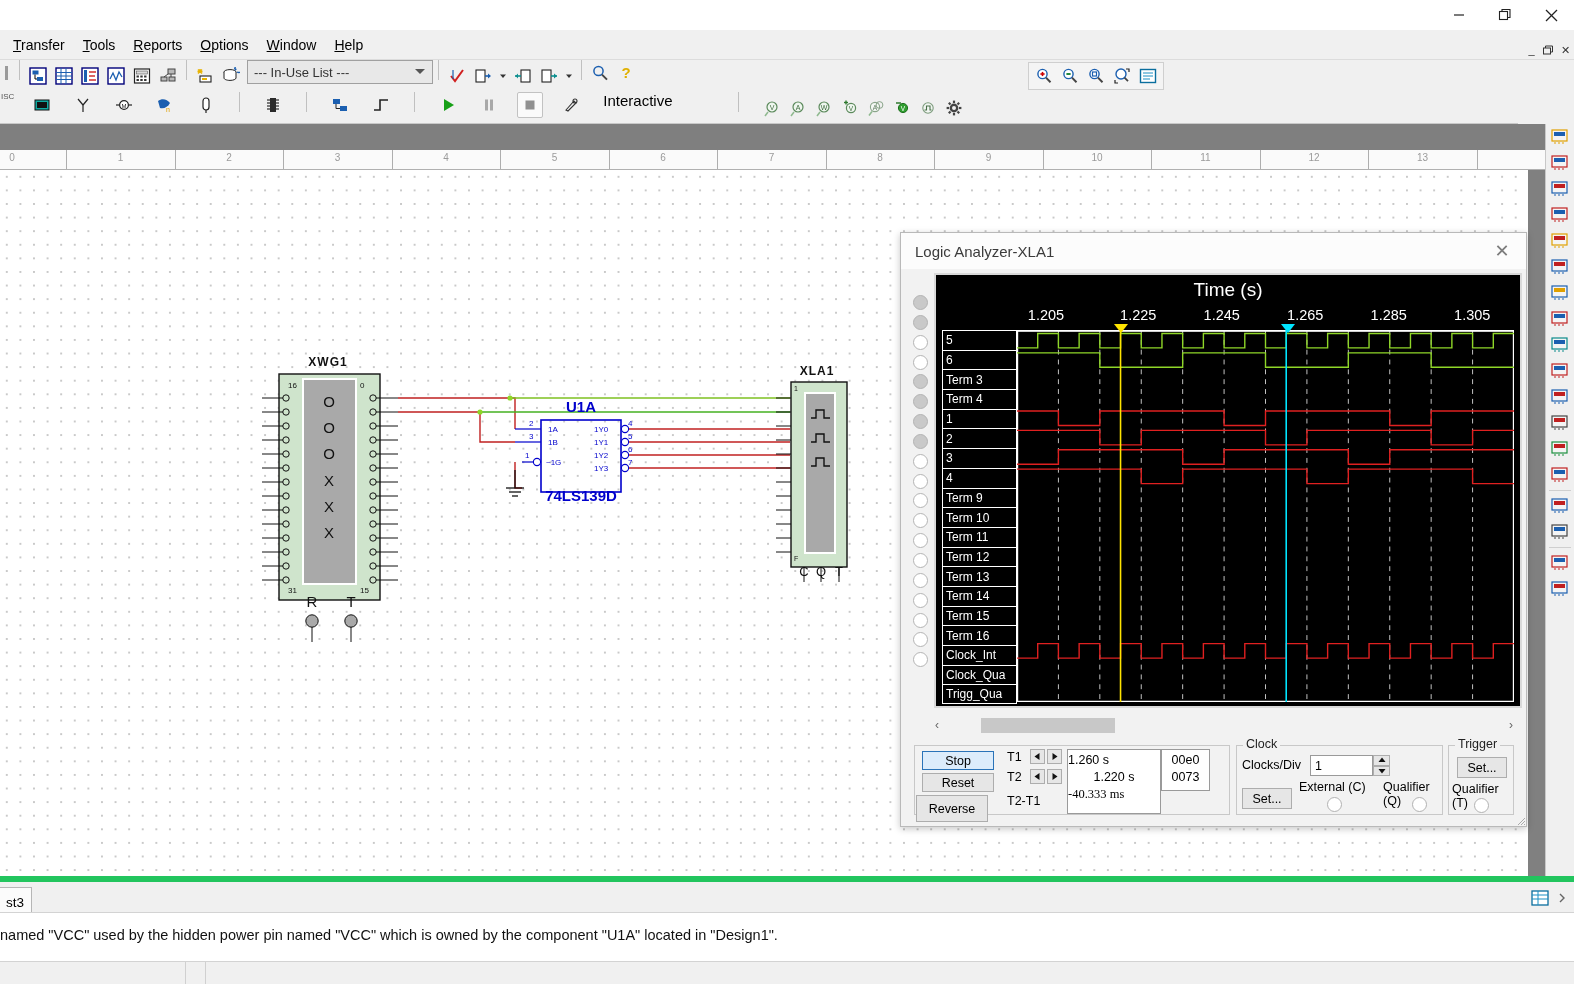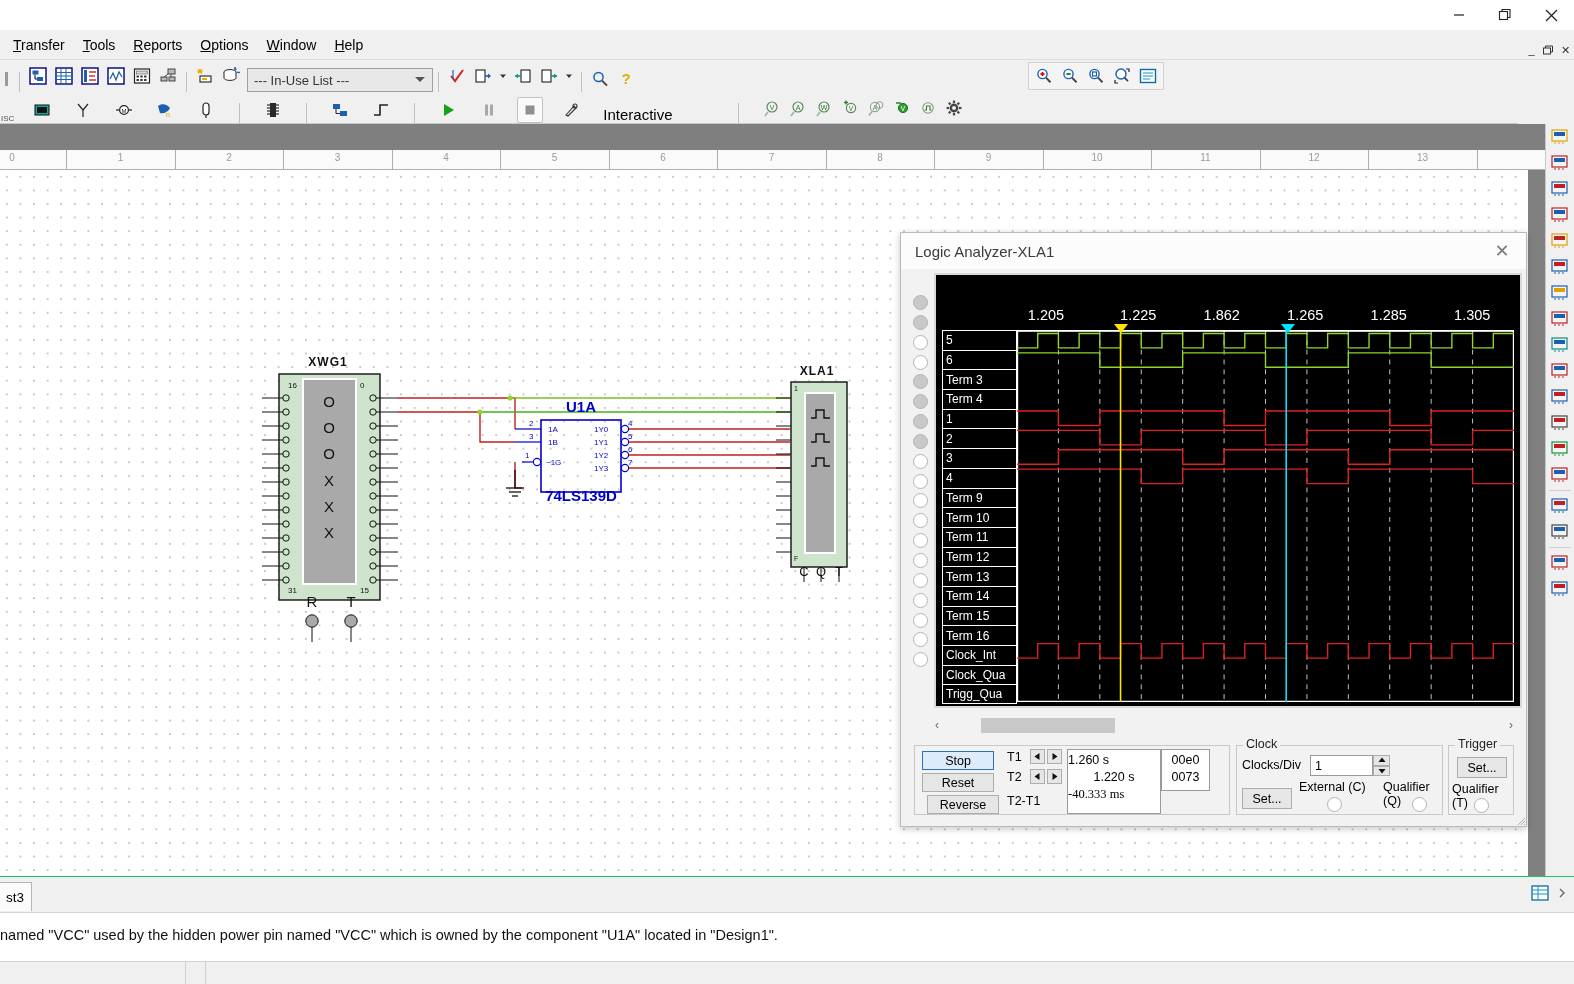--- a/index.html
+++ b/index.html
@@ -28,21 +28,21 @@
   }
   .menuitem { padding: 4px 9px; font-size: 14px; color: #000; white-space: nowrap; }
   .menuitem u { text-decoration: underline; }
   .mdi-btns { margin-left: auto; display: flex; align-items: flex-end; height: 100%; padding-bottom: 1px; }
   .mdi-btn { width: 17px; height: 16px; display: flex; align-items: center; justify-content: center;
              font-size: 11px; color: #333; }
 
   
   .toolbar {
     position: absolute; left: 0; width: 1518px; background: #f0f0f0;
-    display: flex; align-items: flex-end;
+    display: flex; align-items: flex-start;
   }
   .tb1 { top: 60px; height: 32px; }
   .tb2 { top: 92px; height: 32px; border-bottom: 1px solid #c8c8c8; gap: 15px; }
   .tbgroup { display: flex; align-items: center; height: 100%; }
   .tbsep { width: 1px; height: 20px; background: #c0c0c0; margin: 0 5px; }
   .tbtn {
     width: 26px; height: 26px; display: flex; align-items: center; justify-content: center;
     border: 1px solid transparent; border-radius: 2px; flex: none;
   }
   .tbtn svg { display: block; }
@@ -136,21 +136,21 @@
     display: flex; align-items: center; justify-content: center;
   }
   .btn3d.primary { background: #dcecfb; border: 1px solid #2a73b8; }
 
   .arrbtn { width: 15px; height: 15px; background: #e6e6e6; border: 1px solid #adadad;
             display: flex; align-items: center; justify-content: center; font-size: 9px; color: #111; }
   .numbox { background: #fff; border: 1px solid #9a9a9a; font-size: 12.5px; }
   .radio { width: 15px; height: 15px; border-radius: 50%; border: 1px solid #b2b2b2; background: #fff; }
 
   
-  .tabstrip { position: absolute; left: 0; top: 876px; width: 1574px; height: 36px; background: #f0f0f0; border-top: 1px solid #22c55e; }
+  .tabstrip { position: absolute; left: 0; top: 876px; width: 1574px; height: 36px; background: #f0f0f0; border-top: 6px solid #22c55e; }
   .tabstrip .tab { position: absolute; left: -2px; top: 5px; height: 29px; padding: 0 7px; background: #fbfbfb;
                    border: 1px solid #b6b6b6; border-bottom: none; display: flex; align-items: center; font-size: 13.5px; }
   .tabstrip .right-ic { position: absolute; right: 6px; top: 6px; display: flex; gap: 6px; }
 
   .msgpane { position: absolute; left: 0; top: 912px; width: 1574px; height: 50px; background: #fff; border-top: 1px solid #d3d3d3; border-bottom: 1px solid #d3d3d3; }
   .msgpane .txt { position: absolute; left: 0; top: 14px; font-size: 14.5px; color: #111; white-space: nowrap; }
 
   .statusbar { position: absolute; left: 0; top: 962px; width: 1574px; height: 22px; background: #f0f0f0; }
   .statusbar .cell { position: absolute; top: 0; height: 22px; border-left: 1px solid #d0d0d0; }
 </style>
@@ -1013,24 +1013,25 @@
           <div class="la-led"></div>
           <div class="la-led"></div>
           <div class="la-led"></div>
           <div class="la-led"></div>
           <div class="la-led"></div>
           <div class="la-led"></div>
           <div class="la-led"></div>
         </div>
 
       <div class="la-screen">
+        <div class="title-time">Time (s)</div>
         <div class="axis" id="la-axis">
             <div class="axlab" style="left: 110px;">1.205</div>
             <div class="axlab" style="left: 202.25px;">1.225</div>
-            <div class="axlab" style="left: 285.75px;">1.862</div>
+            <div class="axlab" style="left: 285.75px;">1.245</div>
             <div class="axlab" style="left: 369.25px;">1.265</div>
             <div class="axlab" style="left: 452.75px;">1.285</div>
             <div class="axlab" style="left: 536.25px;">1.305</div>
           </div>
         <div class="la-names" id="la-names">
             <div class="la-name">5</div>
             <div class="la-name">6</div>
             <div class="la-name">Term 3</div>
             <div class="la-name">Term 4</div>
             <div class="la-name">1</div>
@@ -1088,21 +1089,21 @@
           <div class="thumb"></div>
         </div>
         <div class="ar">›</div>
       </div>
 
       <div class="la-ctrl">
 
         <div class="grp" style="left:0; top:2px; width:316px; height:70px;">
           <div class="btn3d primary" style="position:absolute; left:7px; top:5px; width:72px; height:19px;">Stop</div>
           <div class="btn3d" style="position:absolute; left:7px; top:27px; width:72px; height:19px;">Reset</div>
-          <div class="btn3d" style="position:absolute; left:12px; top:49px; width:72px; height:19px;">Reverse</div>
+          <div class="btn3d" style="position:absolute; left:1px; top:49px; width:72px; height:27px;">Reverse</div>
 
           <div style="position:absolute; left:92px; top:4px; font-size:12.5px;">T1</div>
           <div class="arrbtn" style="position:absolute; left:115px; top:3px;">
             <svg width="9" height="9" viewBox="0 0 9 9">
                 <polygon points="6.5,1 6.5,8 1.5,4.5" fill="#111"></polygon>
               </svg>
           </div>
           <div class="arrbtn" style="position:absolute; left:132px; top:3px;">
             <svg width="9" height="9" viewBox="0 0 9 9">
                 <polygon points="2.5,1 2.5,8 7.5,4.5" fill="#111"></polygon>

